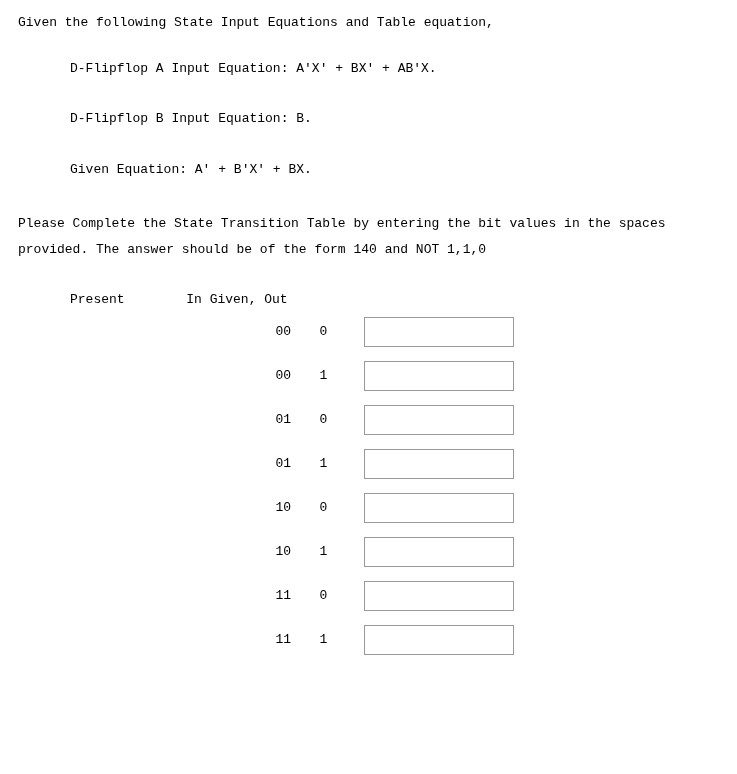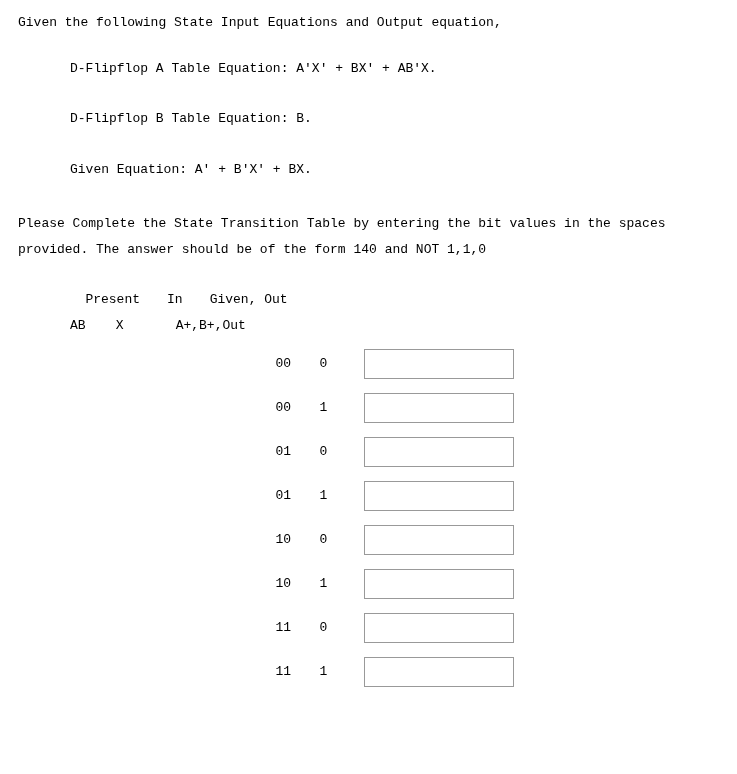--- a/index.html
+++ b/index.html
@@ -28,26 +28,25 @@
     }
     .table-wrap {
       margin-left: 52px;
     }
     .header-row {
       margin-bottom: 8px;
     }
     .header-row .col-present {
       display: inline-block;
       width: 70px;
-      text-align: right;
     }
     .header-row .col-in {
       display: inline-block;
       width: 54px;
-      text-align: center;
+      text-align: right;
     }
     .header-row2 {
       margin-bottom: 14px;
     }
     .header-row2 .col-ab {
       display: inline-block;
       width: 38px;
     }
     .header-row2 .col-x {
       display: inline-block;
@@ -71,41 +70,36 @@
       border: 1px solid #999;
       background: #fff;
       font-family: inherit;
       font-size: 13px;
       padding: 2px 4px;
     }
   </style>
 </head>
 <body>
 
-<div class="intro">Given the following State Input Equations and Output equation,</div>
+<div class="intro">Given the following State Input Equations and Table equation,</div>
 
-<div class="eq-block">D-Flipflop A Table Equation: A'X' + BX' + AB'X.</div>
-<div class="eq-block">D-Flipflop B Table Equation: B.</div>
+<div class="eq-block">D-Flipflop A Input Equation: A'X' + BX' + AB'X.</div>
+<div class="eq-block">D-Flipflop B Input Equation: B.</div>
 <div class="eq-block">Given Equation: A' + B'X' + BX.</div>
 
 <div class="instructions">Please Complete the State Transition Table by entering the bit values in the spaces provided. The answer should be of the form 140 and NOT 1,1,0</div>
 
 <div class="table-wrap">
 
   <div class="header-row">
     <span class="col-present">Present</span>
     <span class="col-in">In</span>
     <span>Given, Out</span>
   </div>
 
-  <div class="header-row2">
-    <span class="col-ab">AB</span>
-    <span class="col-x">X</span>
-    <span>A+,B+,Out</span>
-  </div>
 
   <div class="data-row">
     <span class="col-ab">00</span>
     <span class="col-x">0</span>
     <input type="text" class="input-field" value="" style="">
   </div>
 
   <div class="data-row">
     <span class="col-ab">00</span>
     <span class="col-x">1</span>

